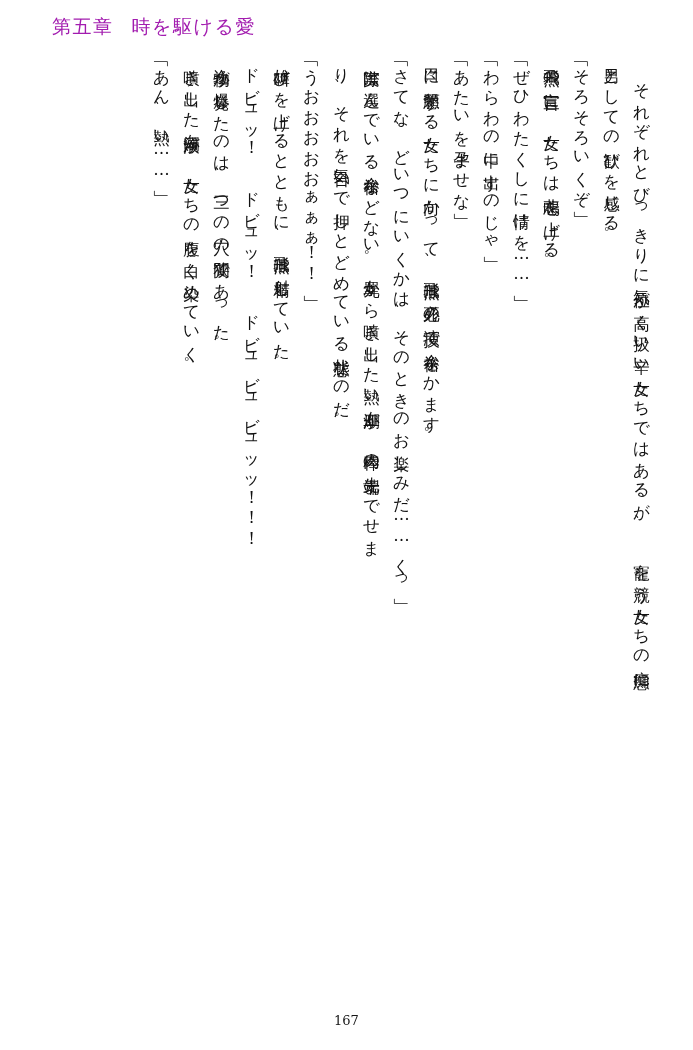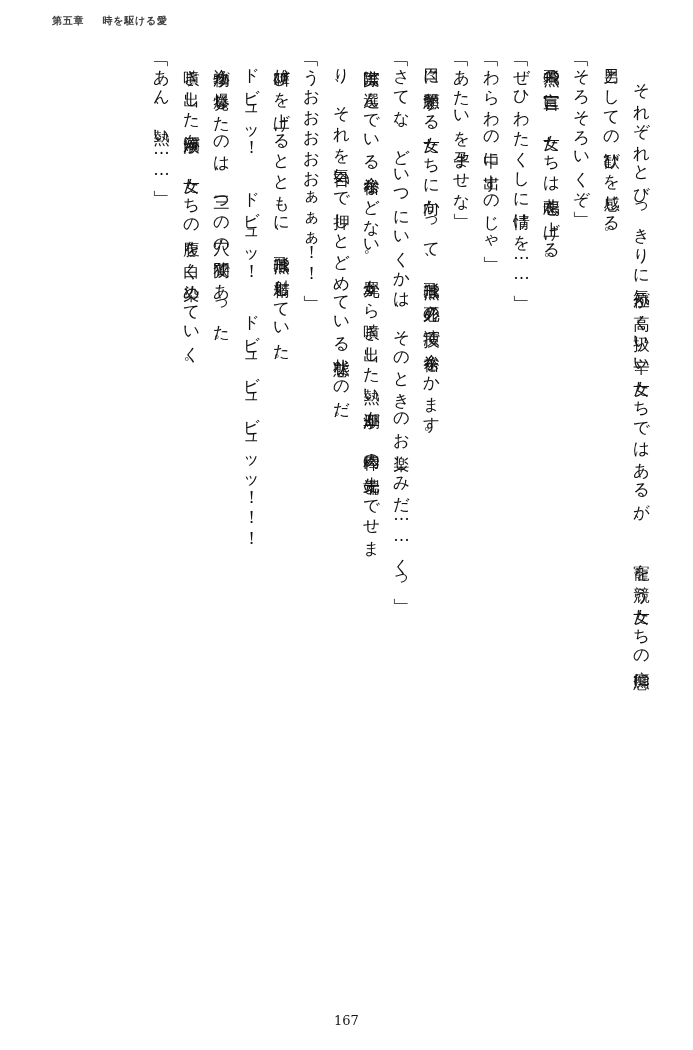--- a/index.html
+++ b/index.html
@@ -23,25 +23,24 @@
     width: 693px;
     height: 1050px;
     background: #fff;
   }
 
   
   .header {
     position: absolute;
     top: 14px;
     left: 52px;
-    font-size: 10px;
+    font-size: 19px;
     letter-spacing: 0.08em;
-    color: #404040;
+    color: #a21caf;
     white-space: nowrap;
-    font-weight: bold;
   }
   .header .chap-num {
     margin-right: 18px;
   }
 
   
   .body-area {
     position: absolute;
     top: 56px;
     right: 44px;

